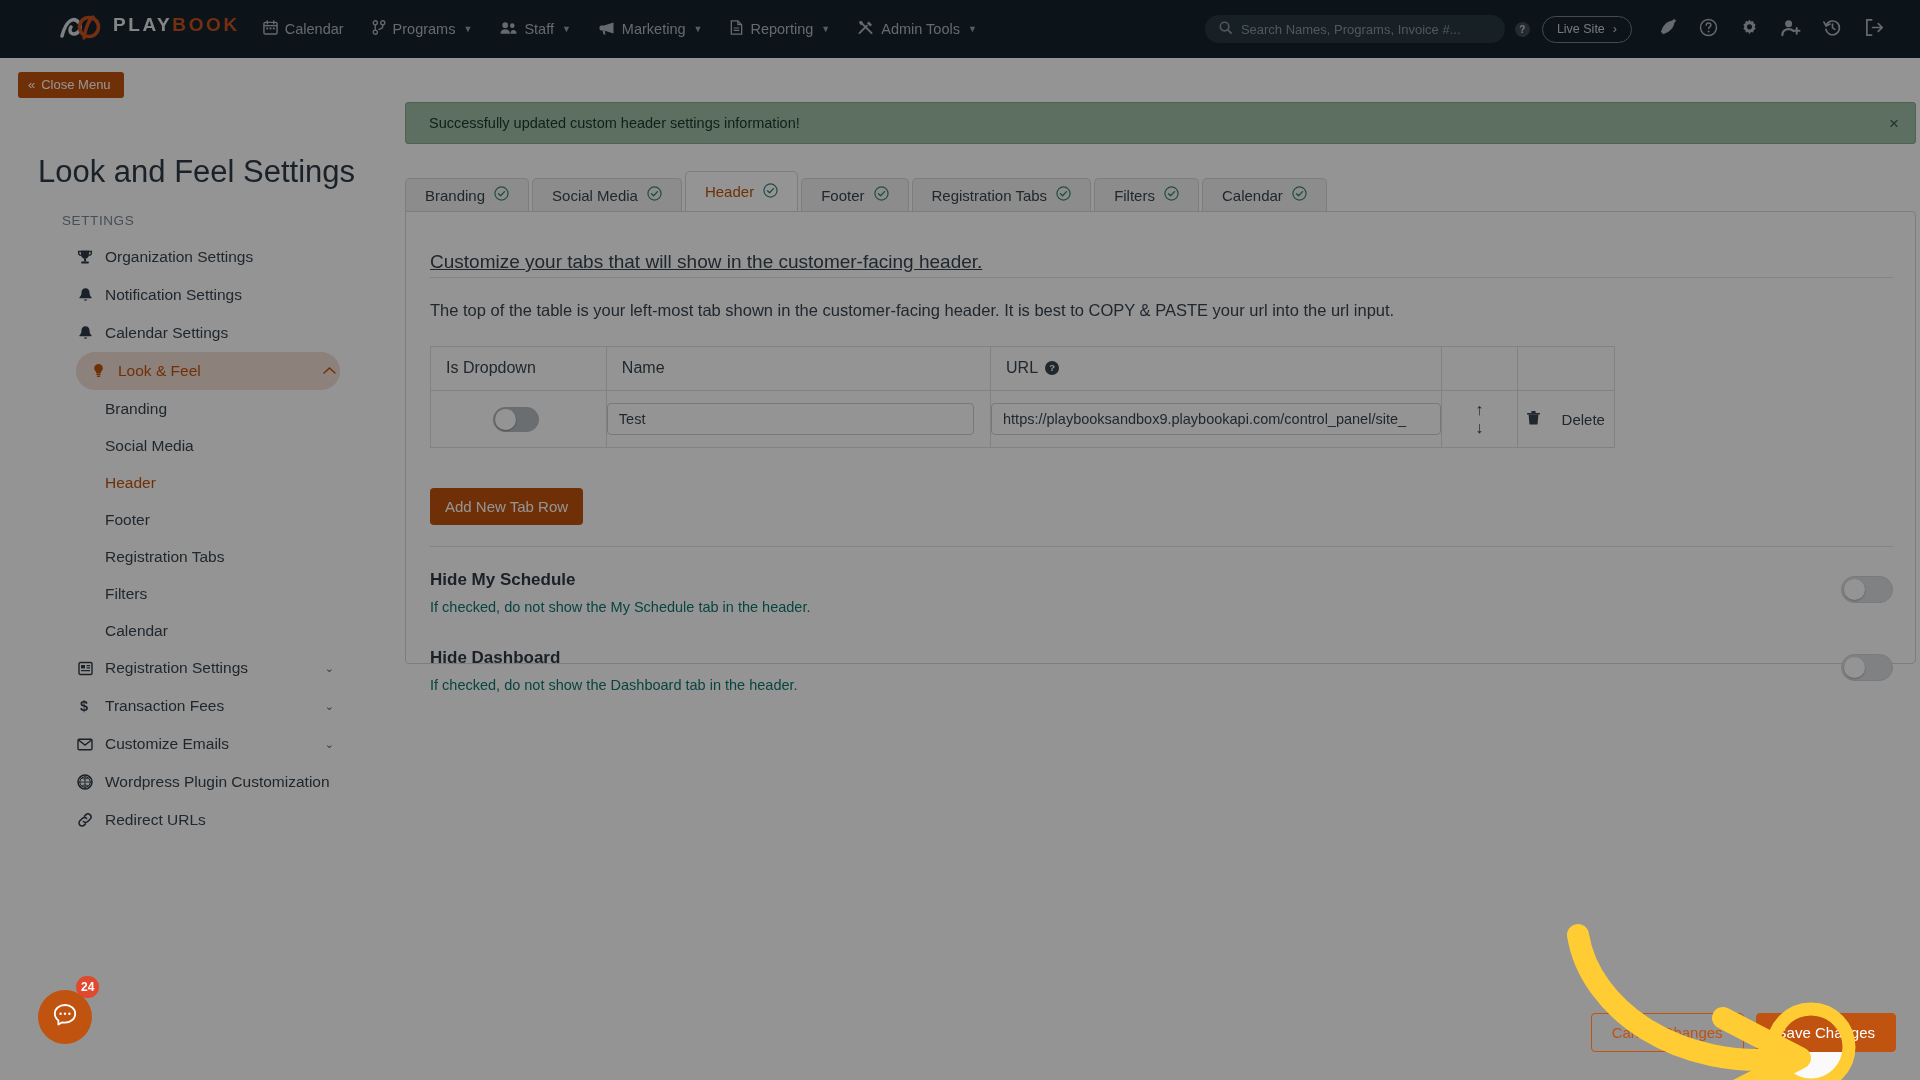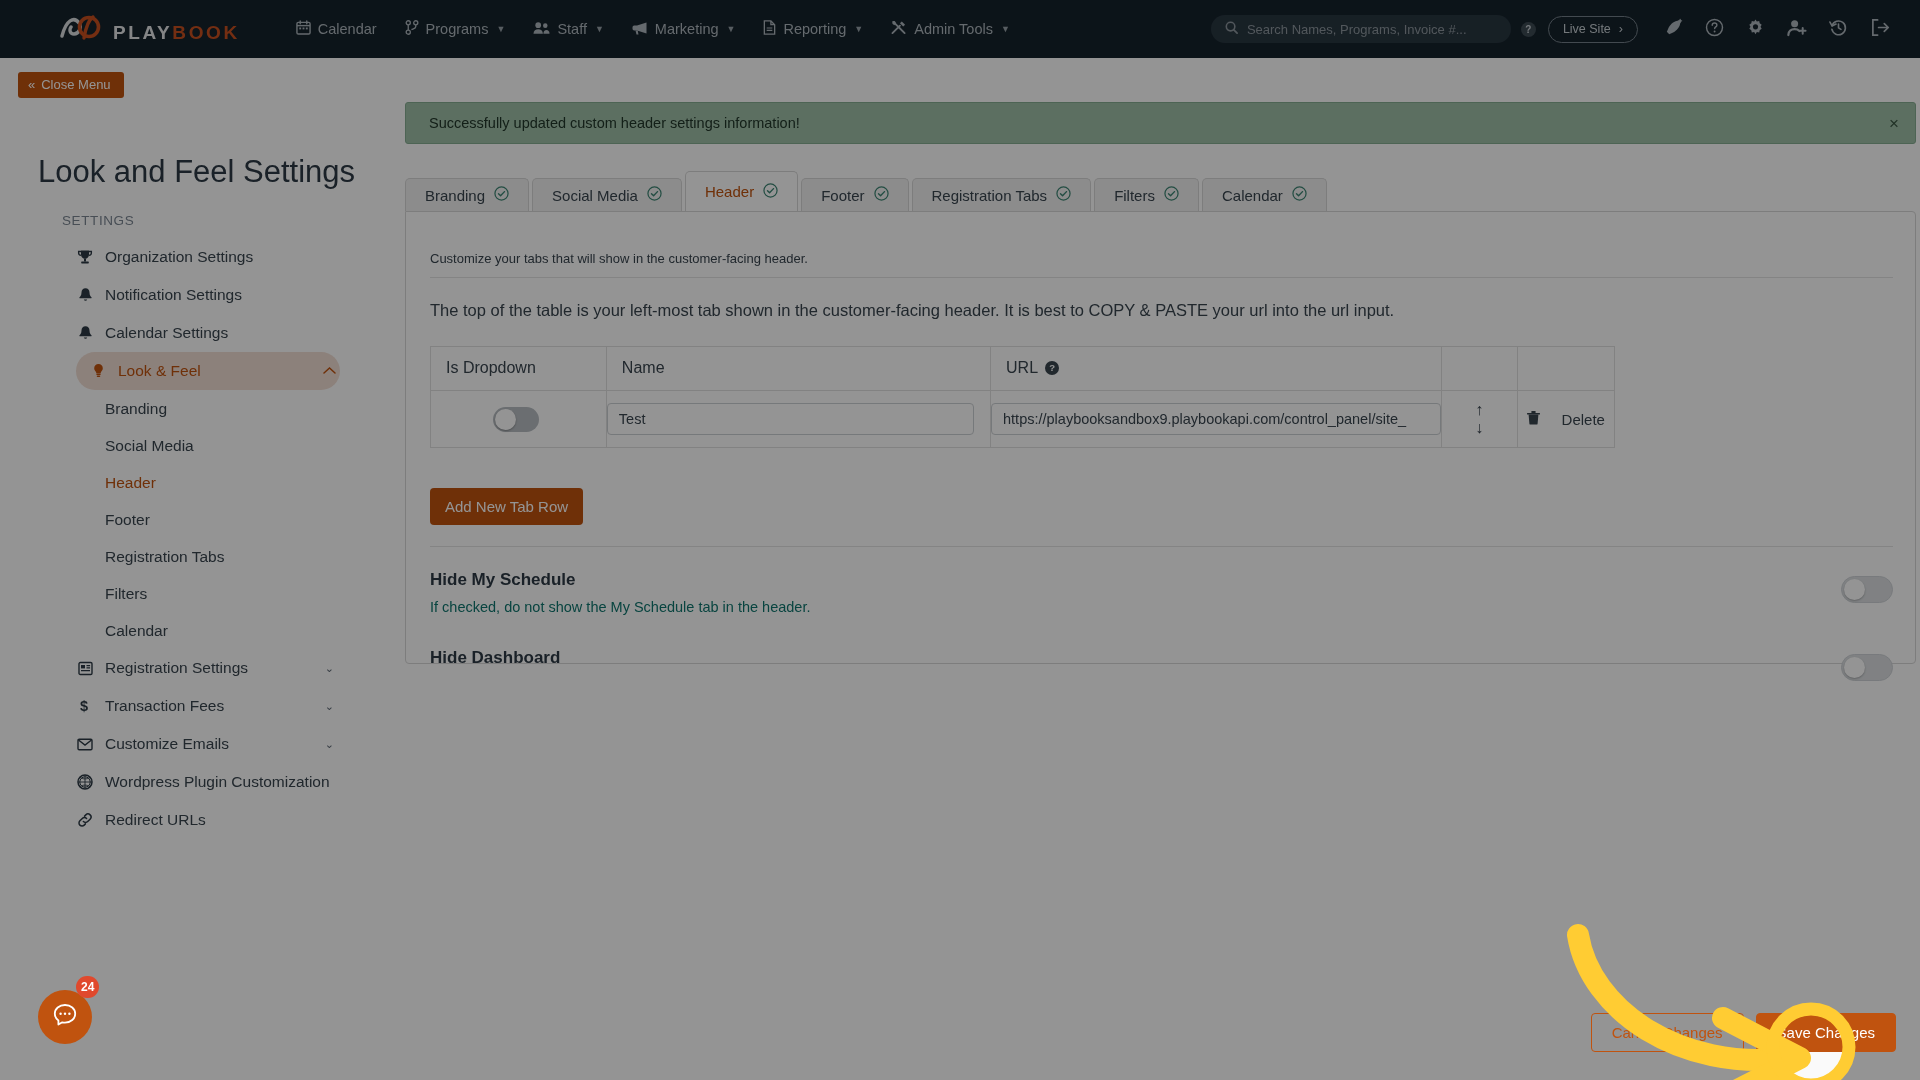--- a/index.html
+++ b/index.html
@@ -25,43 +25,43 @@
 
   
   .topnav {
     position: absolute; top: 0; left: 0;
     width: 1920px; height: 58px;
     background: #16232c;
     display: flex; align-items: center;
     z-index: 5;
   }
   .brand {
-    display: flex; align-items: flex-end;
-    margin-left: 60px; margin-right: 56px;
+    display: flex; align-items: flex-start;
+    margin-left: 60px; margin-right: 23px;
     gap: 9px;
   }
   .brand-mark { display:block; }
   .brand-text {
     font-size: 19px; font-weight: 700; letter-spacing: 2.6px;
     white-space: nowrap;
   }
   .brand-text .a { color: #e4e6e7; }
   .brand-text .b { color: #c8501f; }
 
   .navitems { display: flex; align-items: center; gap: 28px; }
   .navitem {
     display: flex; align-items: center; gap: 7px;
     color: #aeb7bd; font-size: 14.5px;
     cursor: pointer; white-space: nowrap;
   }
   .navitem .caret { font-size: 9px; opacity: .85; margin-left:1px;}
   .nav-ic { display:block; }
 
   .nav-right {
-    position: absolute; right: 22px; top: 0; height: 58px;
+    position: absolute; right: 28px; top: 0; height: 58px;
     display: flex; align-items: center; gap: 0;
   }
   .searchbox {
     width: 300px; height: 28px; border-radius: 14px;
     background: #293741;
     display: flex; align-items: center; gap: 9px;
     padding: 0 14px;
     margin-right: 10px;
   }
   .searchbox .ph { color: #8d979e; font-size: 13px; }
@@ -166,21 +166,21 @@
     height: 40px; background: #ffffff; color: #c0530f;
     border-color: #d8d8d8; position: relative; z-index: 2;
   }
   .chk { display:block; }
 
   .card {
     position: absolute; left: 0px; top: 153px;
     width: 1511px; height: 453px;
     background: #ffffff; border: 1px solid #d8d8d8; border-radius: 0 4px 4px 4px;
   }
-  .c-line1 { position:absolute; left:24px; top:39px; font-size:13px; color:#39454f; }
+  .c-line1 { position:absolute; left:24px; top:39px; font-size:19px; color:#39454f;text-decoration:underline; }
   .hr { position:absolute; left:24px; width:1463px; height:1px; background:#e3e3e3; }
   .c-line2 { position:absolute; left:24px; top:89px; font-size:16.5px; color:#39454f; }
 
   table.tabrows {
     position: absolute; left: 24px; top: 134px;
     width: 1185px; border-collapse: collapse;
   }
   table.tabrows th {
     border: 1px solid #e1e1e1; text-align: left;
     font-weight: 400; font-size: 16px; color: #39454f;
@@ -679,20 +679,21 @@
         <div class="optrow" style="top:358px;">
           <div class="opt-title">Hide My Schedule</div>
           <div class="opt-desc">If checked, do not show the My Schedule tab in the header.</div>
           <div class="opt-toggle">
               <div class="knob"></div>
             </div>
         </div>
 
         <div class="optrow" style="top:436px;">
           <div class="opt-title">Hide Dashboard</div>
+          <div class="opt-desc">If checked, do not show the Dashboard tab in the header.</div>
           <div class="opt-toggle">
               <div class="knob"></div>
             </div>
         </div>
       </div>
     </div>
   </div>
 
   <div id="dim"></div>
 

